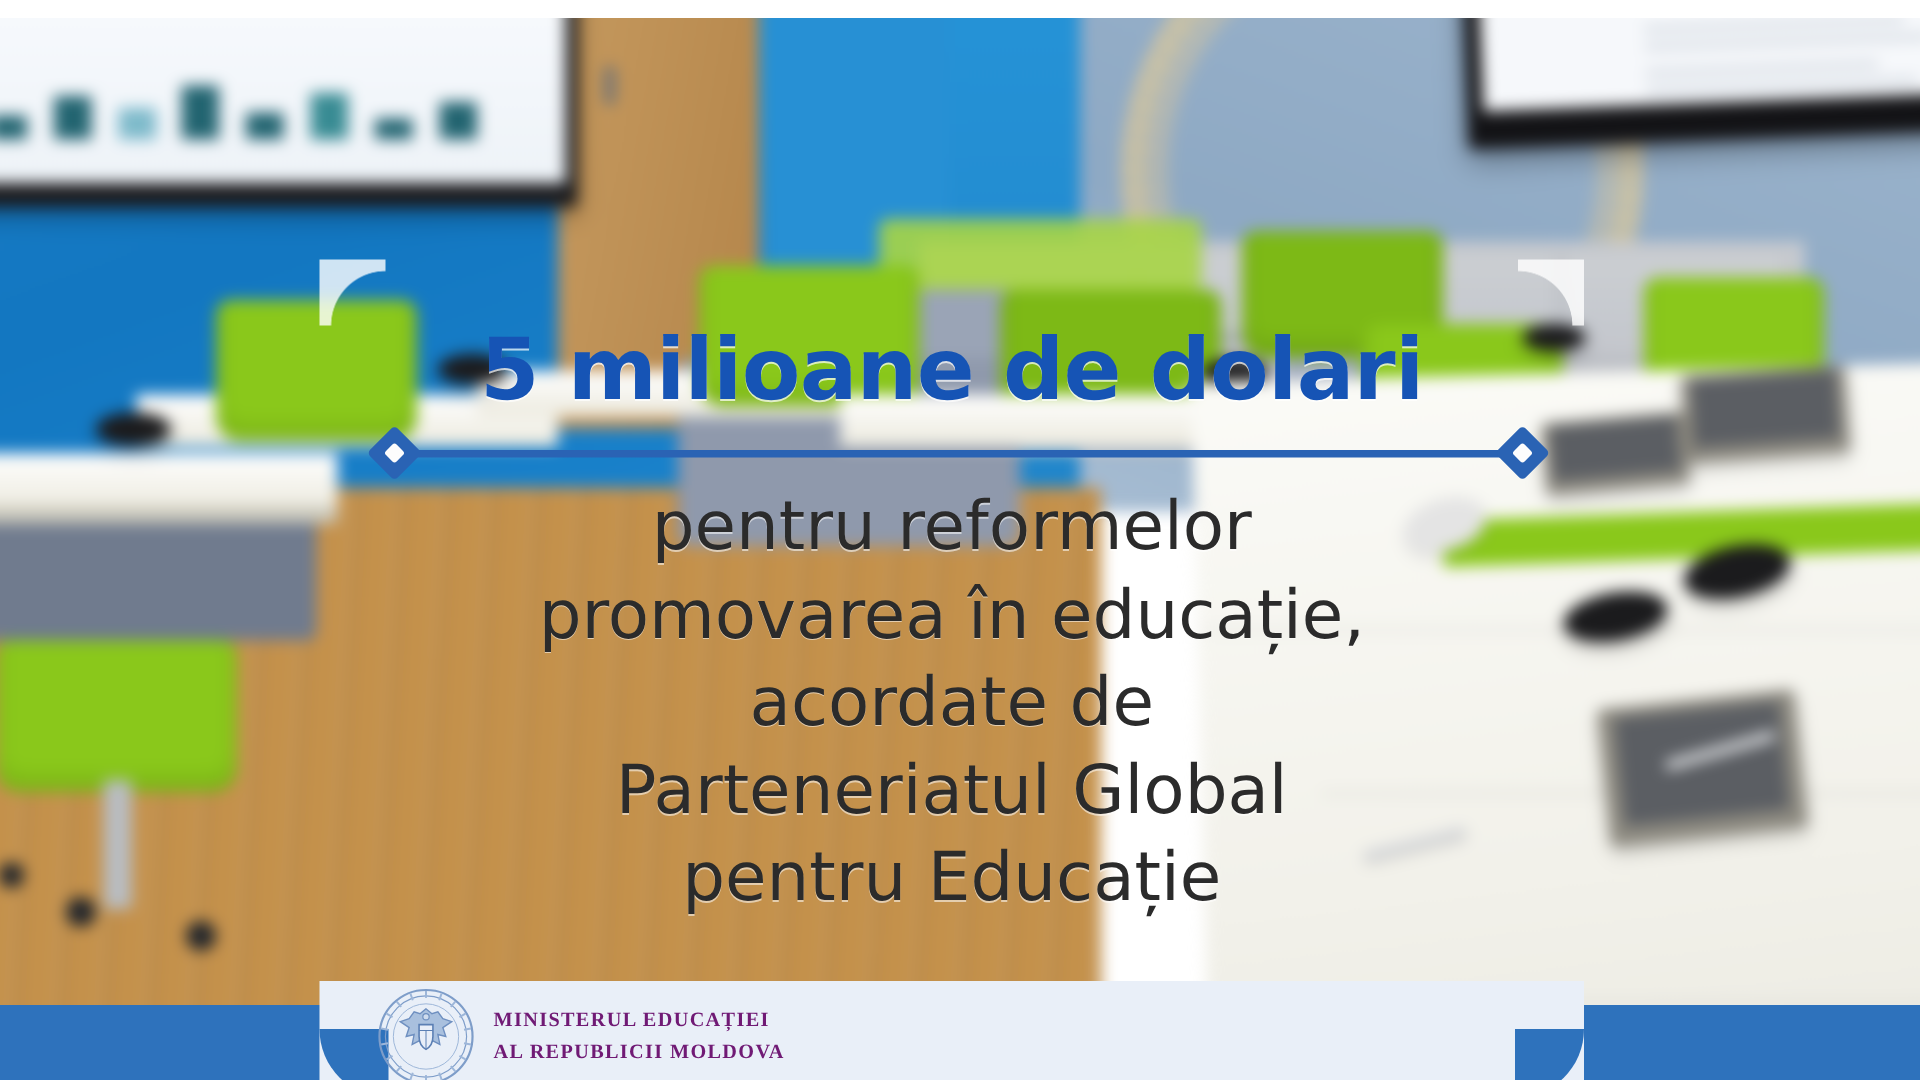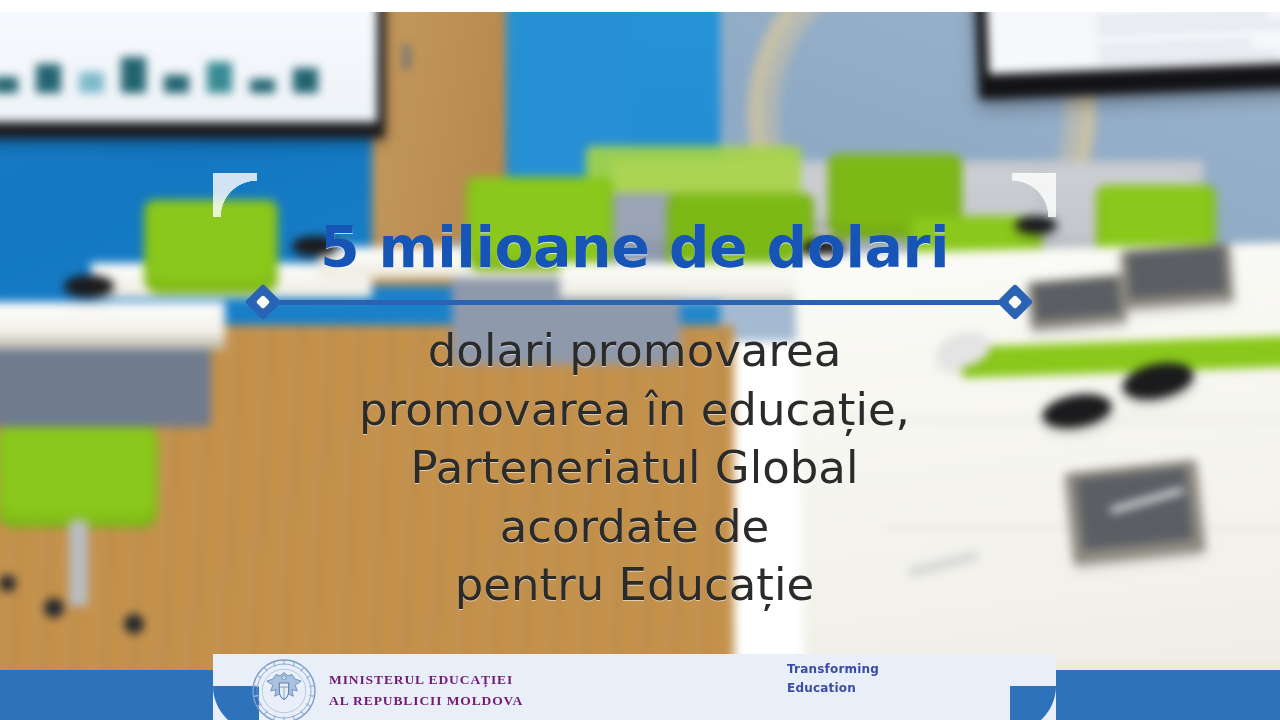--- a/index.html
+++ b/index.html
@@ -376,24 +376,24 @@
 
   <div class="headline">5 milioane de dolari</div>
 
   <div class="divider">
     <span class="dia l"></span>
     <span class="rule"></span>
     <span class="dia r"></span>
   </div>
 
   <div class="body-text">
-    <div>dolari promovarea</div>
+    <div>pentru reformelor</div>
     <div>promovarea în educație,</div>
+    <div>acordate de</div>
     <div>Parteneriatul Global</div>
-    <div>acordate de</div>
     <div>pentru Educație</div>
   </div>
 
   <div class="band"></div>
 
   <div class="logo-strip">
     <span class="curve-l"></span>
     <span class="curve-r"></span>
 
     <div class="min-logo">
@@ -467,20 +467,16 @@
           <circle cx="50" cy="30" r="3.2" fill="#cfdcee" stroke="#6e8fc0" stroke-width="1.2"></circle>
         </svg>
       </span>
       <span class="min-text">
         <span style="display:block">MINISTERUL EDUCAȚIEI</span>
         <span style="display:block">AL REPUBLICII MOLDOVA</span>
       </span>
     </div>
 
     <div class="gpe-logo">
-      <span class="gpe-tag">
-        <span style="display:block">Transforming</span>
-        <span style="display:block">Education</span>
-      </span>
     </div>
   </div>
 
 </div>
 
 </body></html>

